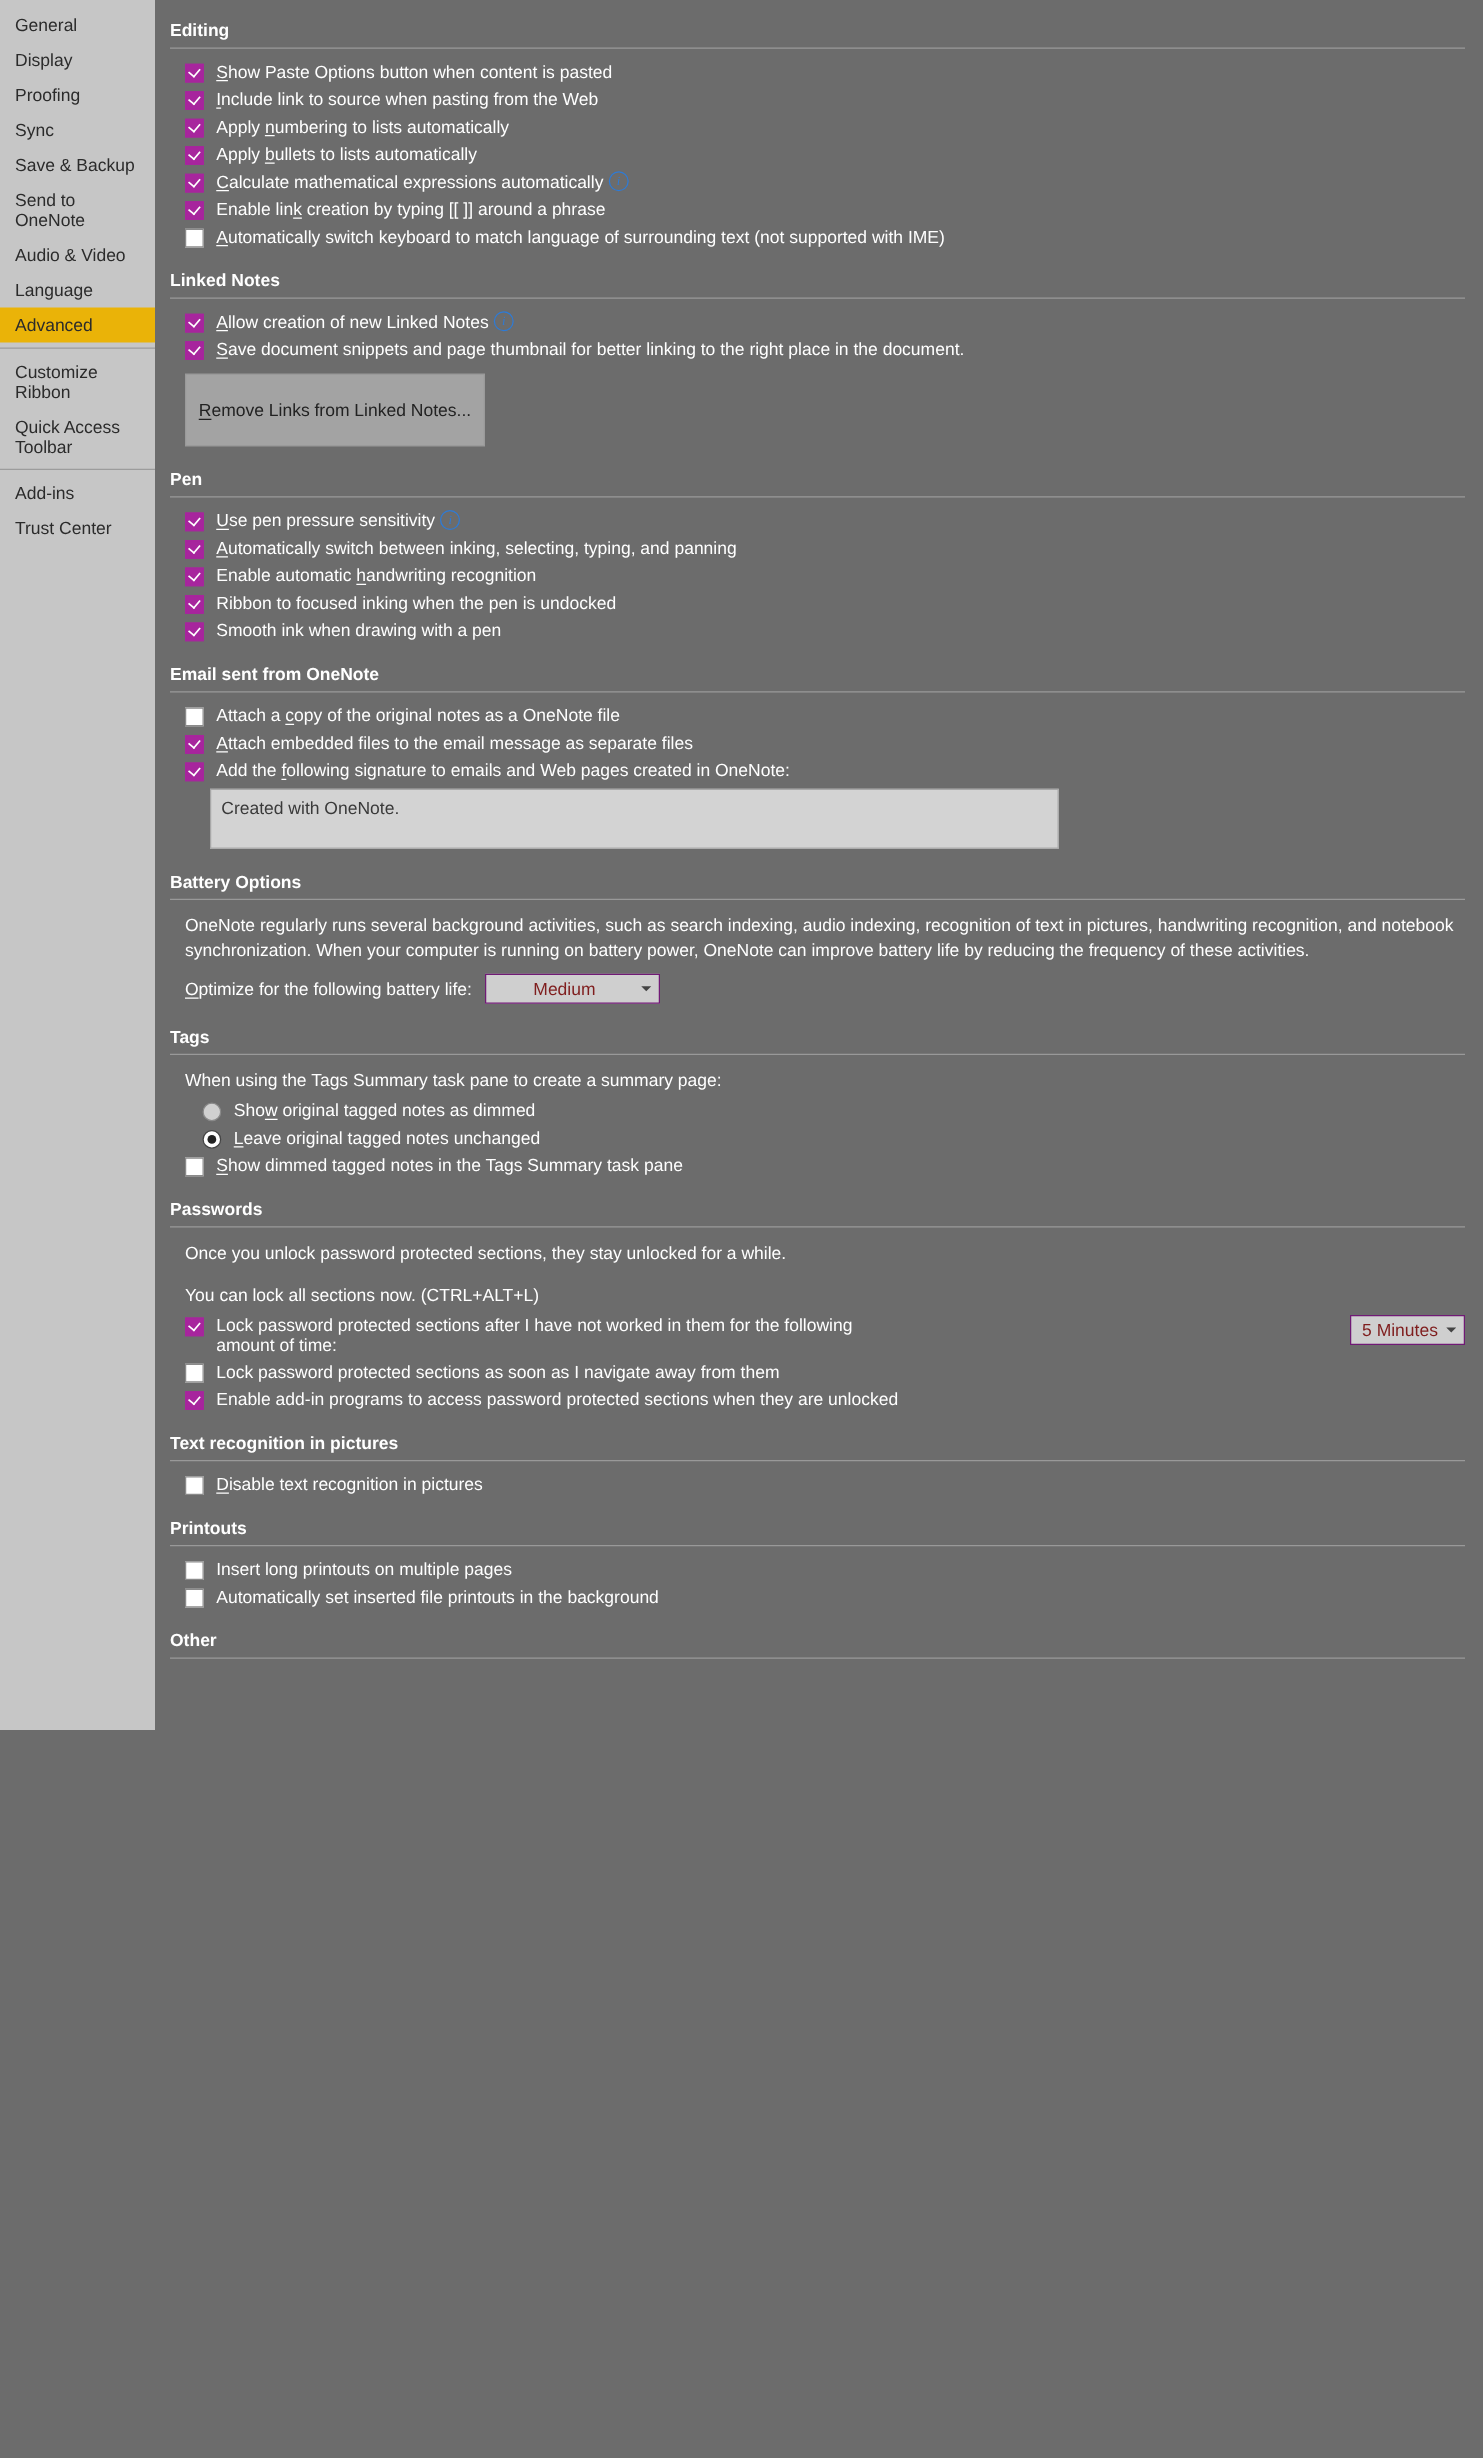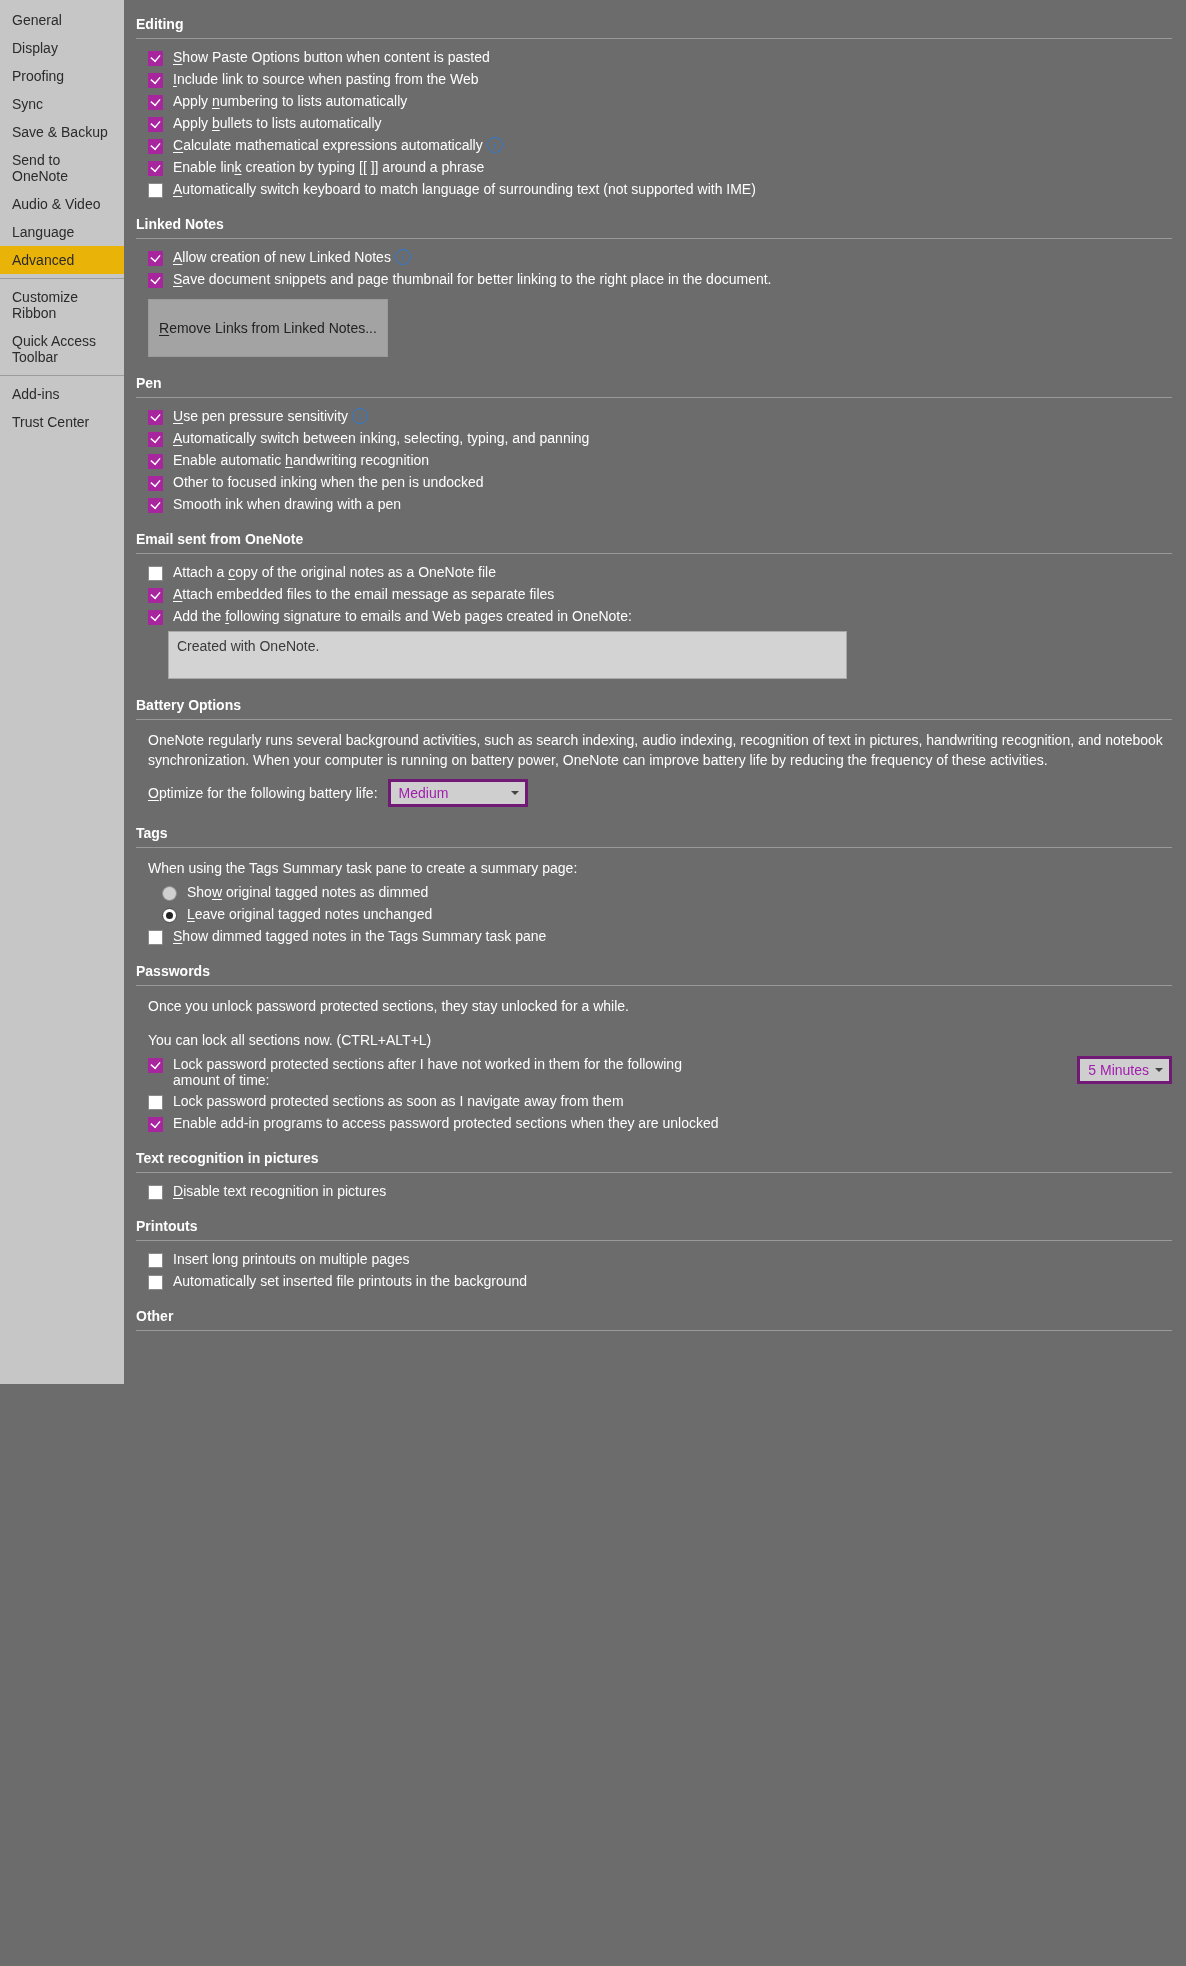--- a/index.html
+++ b/index.html
@@ -16,21 +16,21 @@
   .chk.checked{background:#a7259d;border-color:#a7259d;}
   .chk.checked::after{content:"";position:absolute;left:2px;top:-1px;width:7px;height:10px;border:solid #fff;border-width:0 2px 2px 0;transform:rotate(40deg) scale(.7);}
   .radio{width:13px;height:13px;border:1px solid #8a8a8a;border-radius:50%;background:#d0d0d0;margin:2px 10px 0 14px;position:relative;flex-shrink:0;}
   .radio.checked{background:#fff;border-color:#444;}
   .radio.checked::after{content:"";position:absolute;left:3px;top:3px;width:7px;height:7px;border-radius:50%;background:#222;}
   .lbl{color:#fff;}
   .under{text-decoration:underline;text-decoration-thickness:1px;text-underline-offset:2px;}
   .btn{display:inline-block;background:#a3a3a3;color:#222;border:1px solid #9a9a9a;padding:20px 10px;margin-top:6px;}
   .info{display:inline-flex;width:14px;height:14px;border:1px solid #2e7bd6;border-radius:50%;color:#2e7bd6;font-size:10px;align-items:center;justify-content:center;margin-left:4px;font-style:italic;font-family:serif;vertical-align:baseline;}
   .textarea{background:#d3d3d3;color:#3a3a3a;border:1px solid #a8a8a8;min-height:48px;padding:6px 8px;margin-top:6px;margin-left:20px;width:679px;box-sizing:border-box;}
-  .sel{background:#cfcfcf;color:#a21caf;border:3px solid #701a75;padding:3px 20px 3px 8px;position:relative;display:inline-block;min-width:140px;box-sizing:border-box;}
+  .sel{background:#cfcfcf;color:#7f1d1d;border:1px solid #701a75;padding:3px 20px 3px 8px;position:relative;display:inline-block;min-width:140px;box-sizing:border-box;text-align:center;}
   .sel::after{content:"";position:absolute;right:6px;top:9px;border:4px solid transparent;border-top-color:#444;}
   .desc{color:#fff;margin:6px 0;line-height:1.45;}
   .inline-row{display:flex;align-items:center;margin-top:8px;}
   .inline-row .lbl{margin-right:10px;}
 </style>
 </head>
 <body>
 
 <div class="app">
   <div class="sidebar">
@@ -124,21 +124,21 @@
         <div class="row">
           <span class="chk checked"></span>
           <span class="lbl"><span class="under">A</span>utomatically switch between inking, selecting, typing, and panning</span>
         </div>
         <div class="row">
           <span class="chk checked"></span>
           <span class="lbl">Enable automatic <span class="under">h</span>andwriting recognition</span>
         </div>
         <div class="row">
           <span class="chk checked"></span>
-          <span class="lbl">Other to focused inking when the pen is undocked</span>
+          <span class="lbl">Ribbon to focused inking when the pen is undocked</span>
         </div>
         <div class="row">
           <span class="chk checked"></span>
           <span class="lbl">Smooth ink when drawing with a pen</span>
         </div>
       </div>
 
     
     <div class="section-title" style="margin-top:18px">Email sent from OneNote</div>
     <div class="section-sep"></div>

